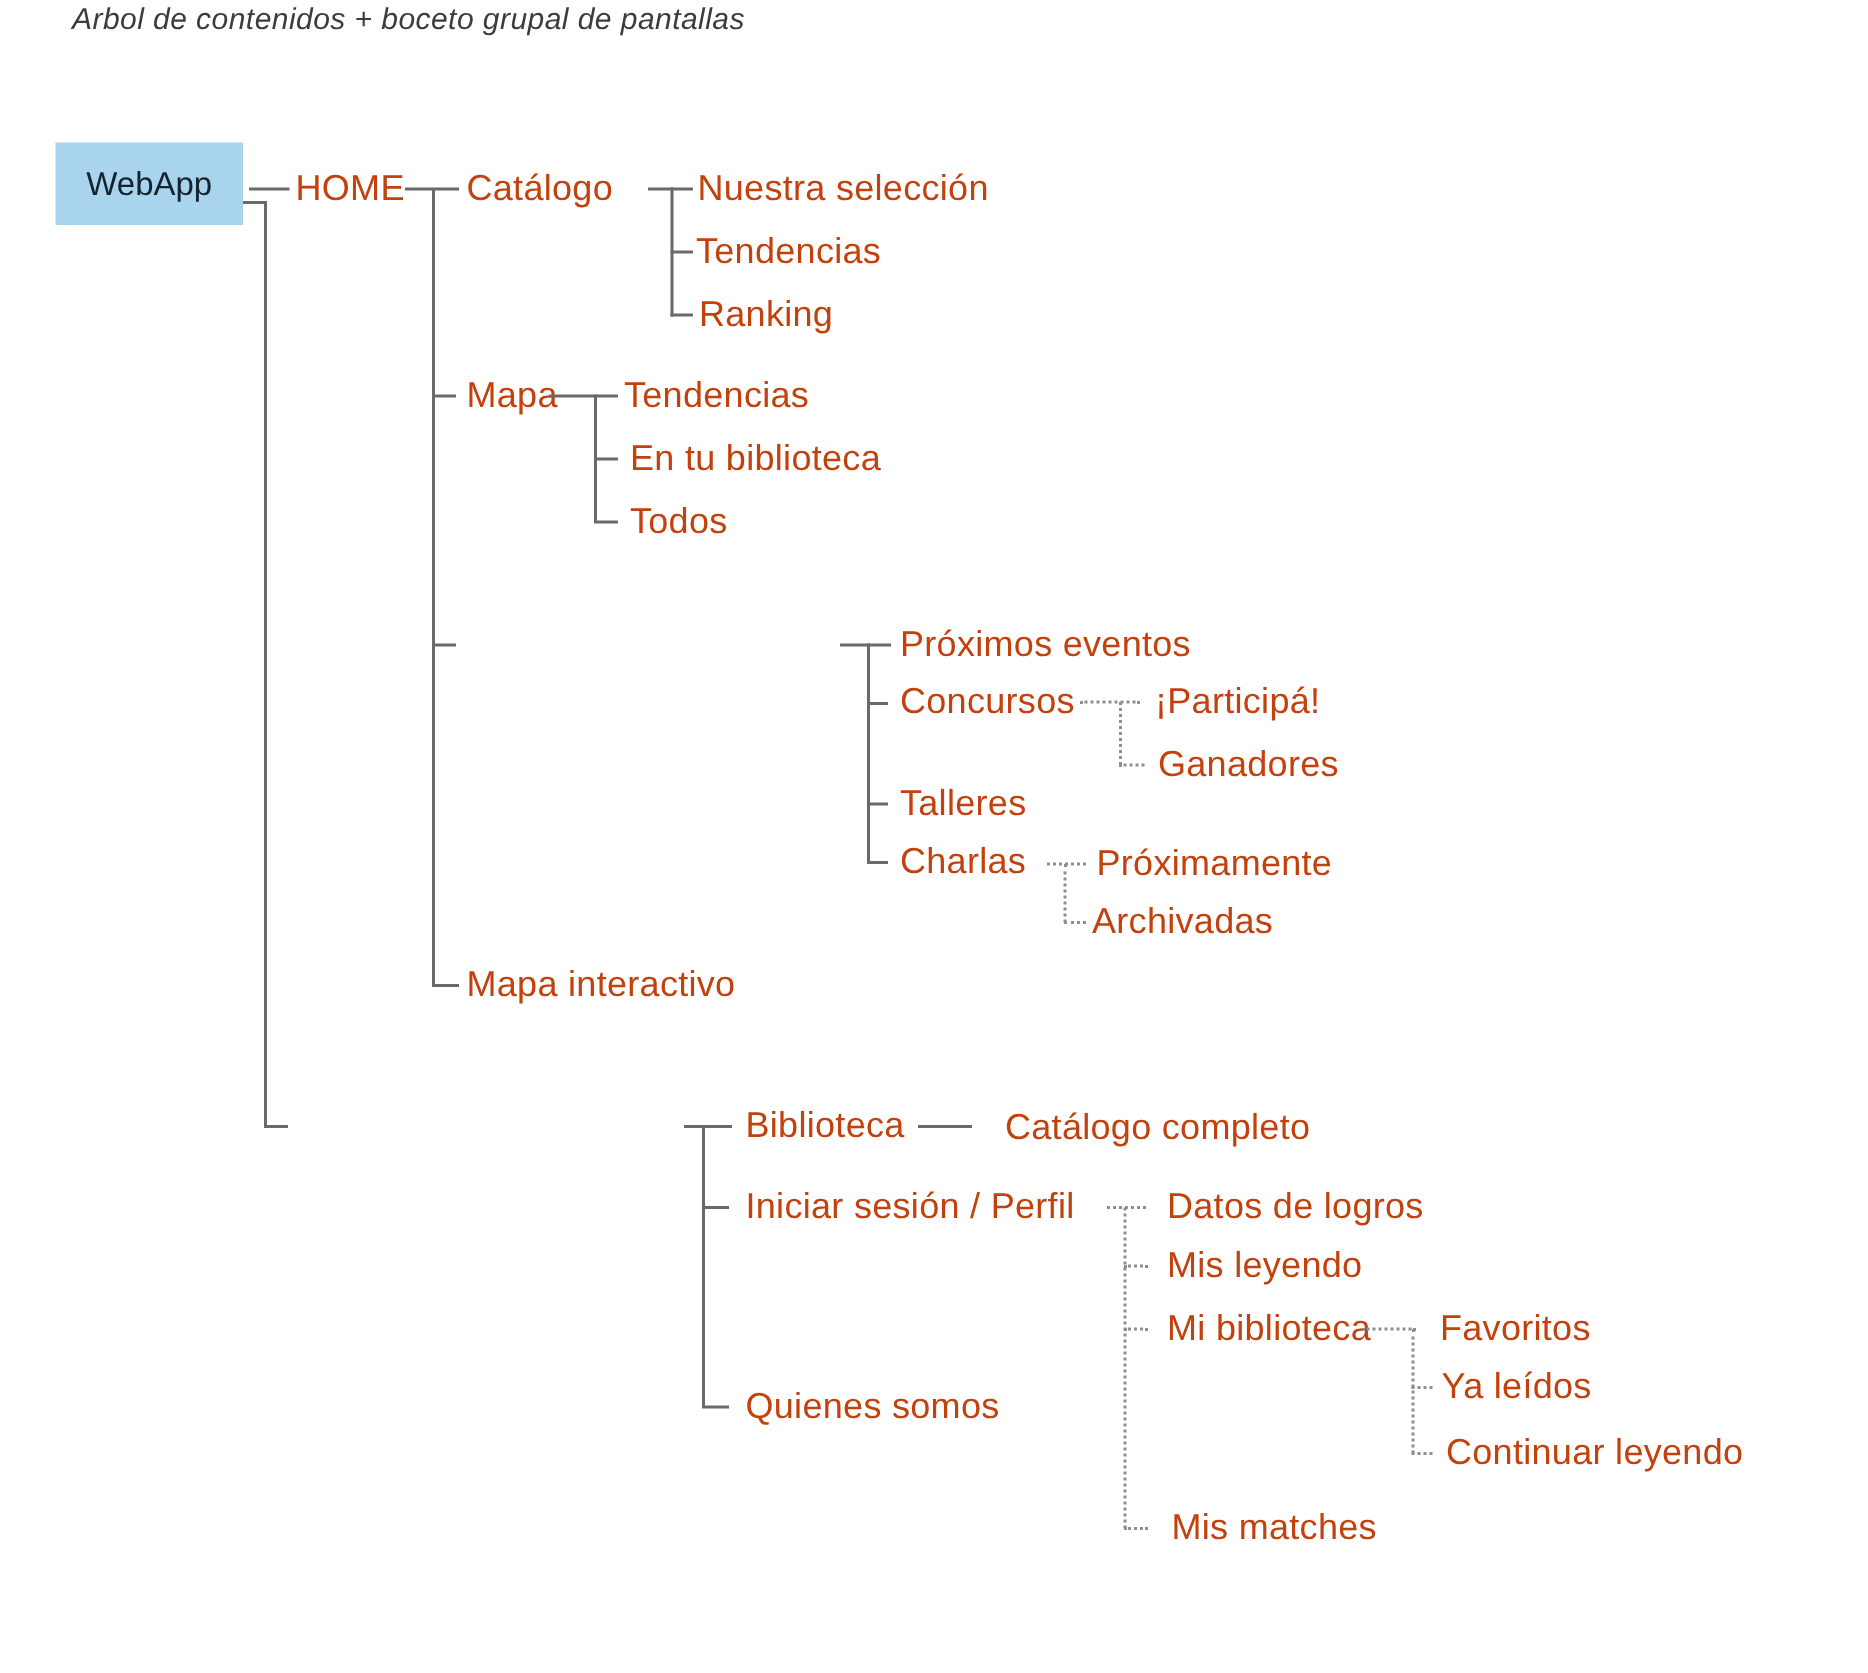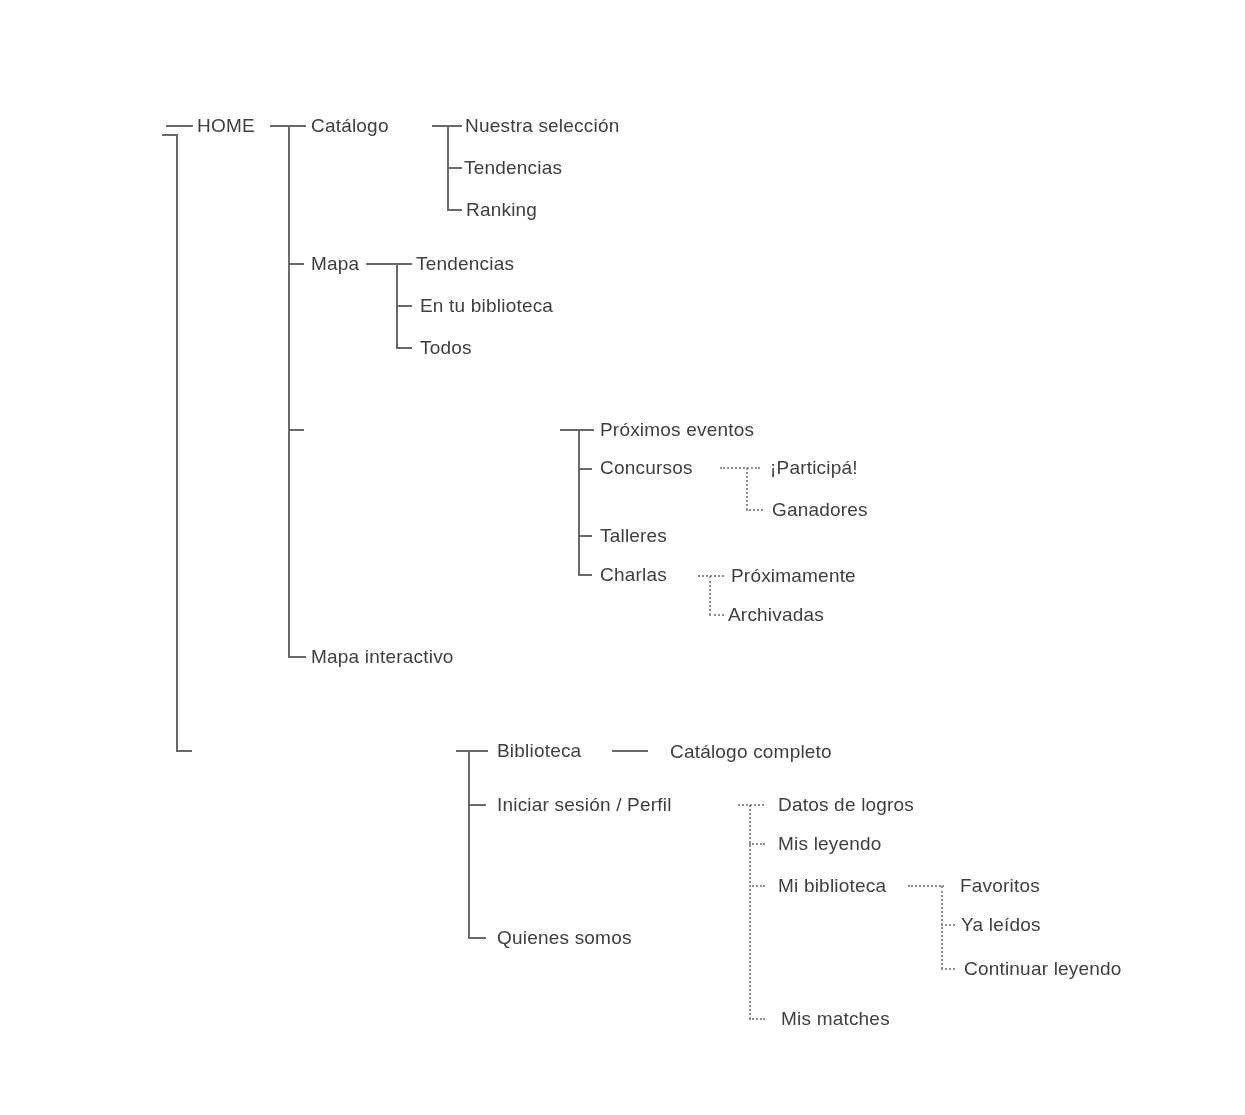--- a/index.html
+++ b/index.html
@@ -11,42 +11,44 @@
     color:#222222;
     overflow:hidden;
   }
   .title{
     position:absolute;left:48px;top:2px;
     font-size:20px;font-style:italic;color:#3c3c3c;
     letter-spacing:0.3px;white-space:nowrap;
   }
   .node{
     position:absolute;
-    font-size:19px;line-height:28px;
-    white-space:nowrap;color:#404040;
+    font-size:24px;line-height:28px;
+    white-space:nowrap;color:#c2410c;
     letter-spacing:0.2px;
   }
   .webapp-box{
     position:absolute;left:37px;top:95px;
     width:125px;height:55px;
     background:#a9d4ee;
     display:flex;align-items:center;justify-content:center;
     font-size:22px;color:#16232e;
   }
   .hline{position:absolute;height:0;border-top:2px solid #6a6a6a;}
   .vline{position:absolute;width:0;border-left:2px solid #6a6a6a;}
   .hdot{position:absolute;height:0;border-top:2px dotted #8f8f8f;}
   .vdot{position:absolute;width:0;border-left:2px dotted #8f8f8f;}
 </style>
 </head>
 <body>
 
 <div class="canvas">
 
+  <div class="title">Arbol de contenidos + boceto grupal de pantallas</div>
 
+  <div class="webapp-box" style="background: rgb(169, 212, 238);">WebApp</div>
 
   <span class="node" style="left:197px;top:112px">HOME</span>
   <span class="node" style="left:311px;top:112px">Catálogo</span>
   <span class="node" style="left:465px;top:112px">Nuestra selección</span>
   <span class="node" style="left:464px;top:154px">Tendencias</span>
   <span class="node" style="left:466px;top:196px">Ranking</span>
 
   <span class="node" style="left:311px;top:250px">Mapa</span>
   <span class="node" style="left:416px;top:250px">Tendencias</span>
   <span class="node" style="left:420px;top:292px">En tu biblioteca</span>

